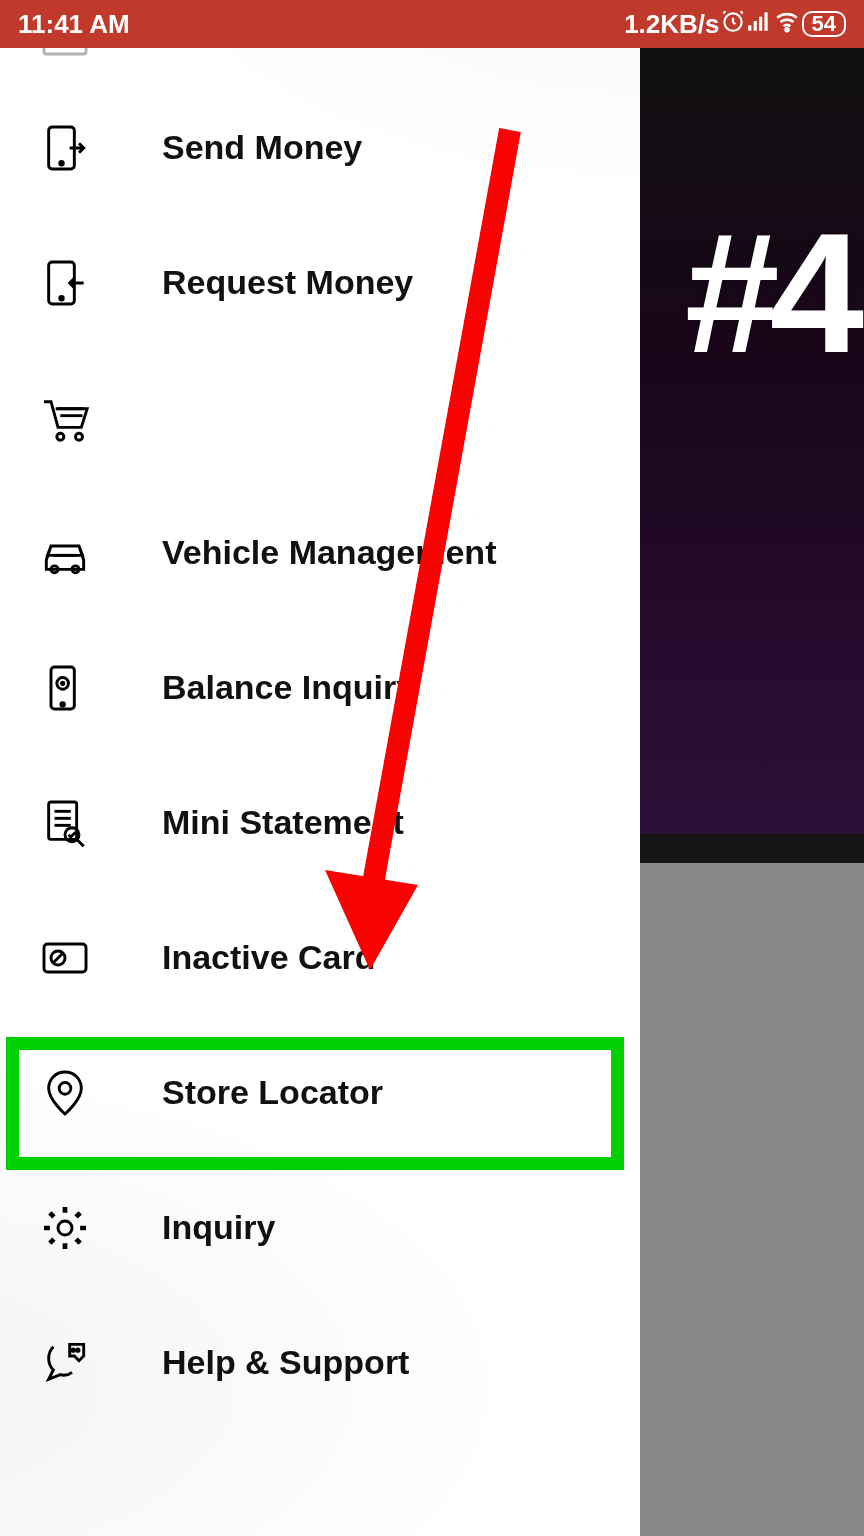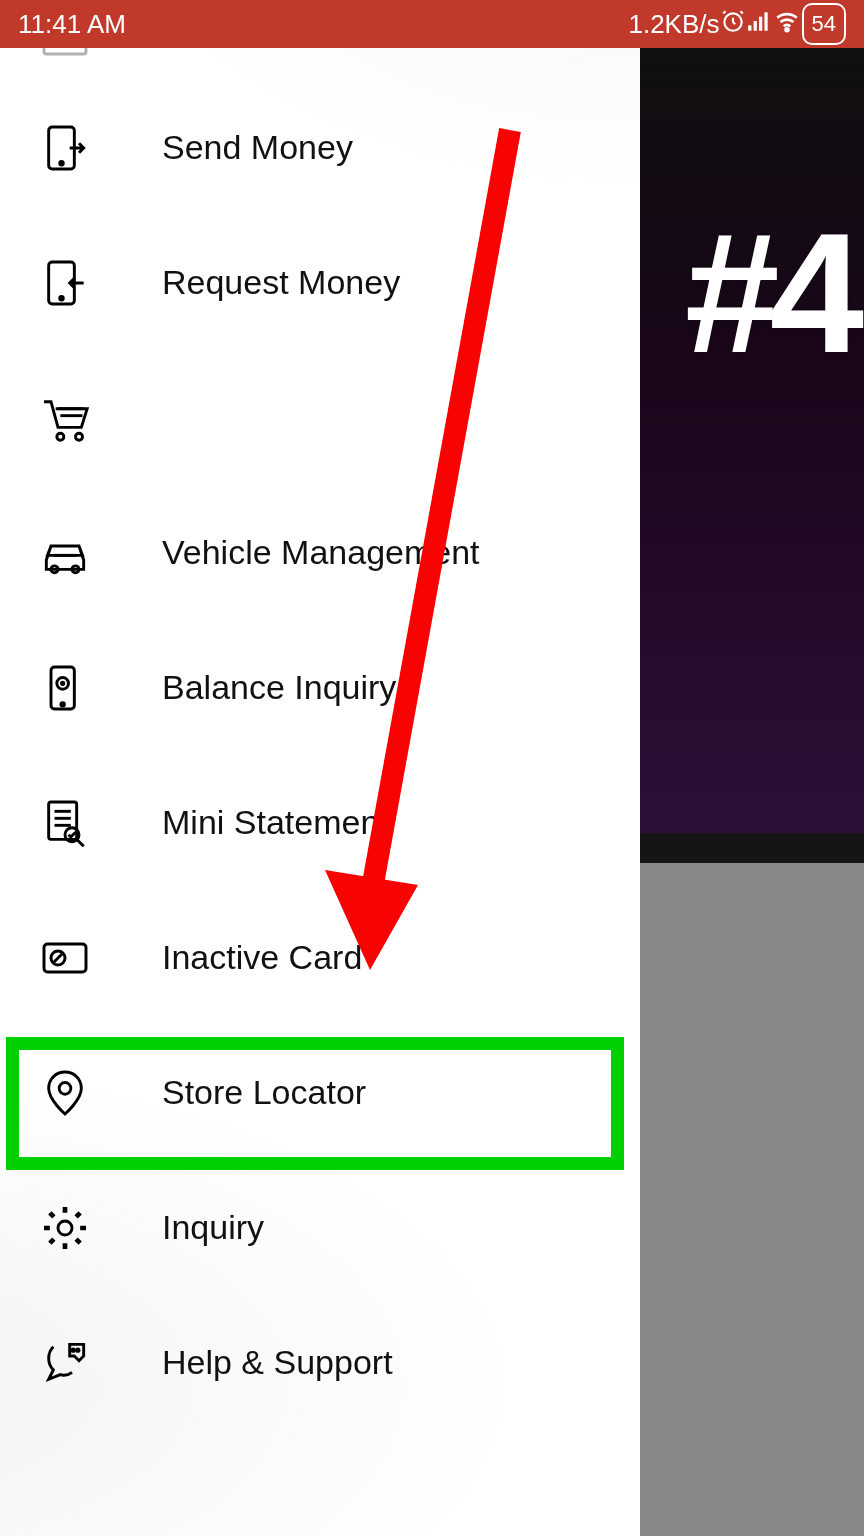--- a/index.html
+++ b/index.html
@@ -17,31 +17,31 @@
     position: absolute;
     top: 0; left: 0; right: 0;
     height: 48px;
     background: #c0392b;
     color: #fff;
     display: flex;
     align-items: center;
     justify-content: space-between;
     padding: 0 18px;
     font-size: 26px;
-    font-weight: 400;
+    font-weight: 700;
     z-index: 100;
   }
   .status-right { display: flex; align-items: center; gap: 0; }
   .battery-box {
     border: 2px solid #fff;
     border-radius: 10px;
     padding: 0 8px;
     font-size: 22px;
     line-height: 22px;
-    height: 42px;
+    height: 26px;
     display:flex; align-items:center;
   }
 
   
   .bg-layer {
     position: absolute;
     top: 48px; left: 0; right: 0; bottom: 0;
     background: #222;
     z-index: 1;
   }
@@ -95,21 +95,21 @@
       radial-gradient(ellipse 1200px 600px at -20% 90%, rgba(0,0,0,0.05), transparent 55%);
     pointer-events:none;
   }
   .menu-list { position:absolute; top:-48px; left:0; right:0; }
   .menu-item {
     display:flex; align-items:center;
     height:135px;
     padding-left:30px;
     color:#111;
     font-size:34px;
-    font-weight:400;
+    font-weight:700;
   }
   .menu-icon {
     width:70px; height:70px;
     display:flex; align-items:center; justify-content:center;
     margin-right:62px;
     flex-shrink:0;
   }
   .menu-icon svg { width:56px; height:56px; stroke:#000; stroke-width:2.5; fill:none; }
 
   .highlight-box {

